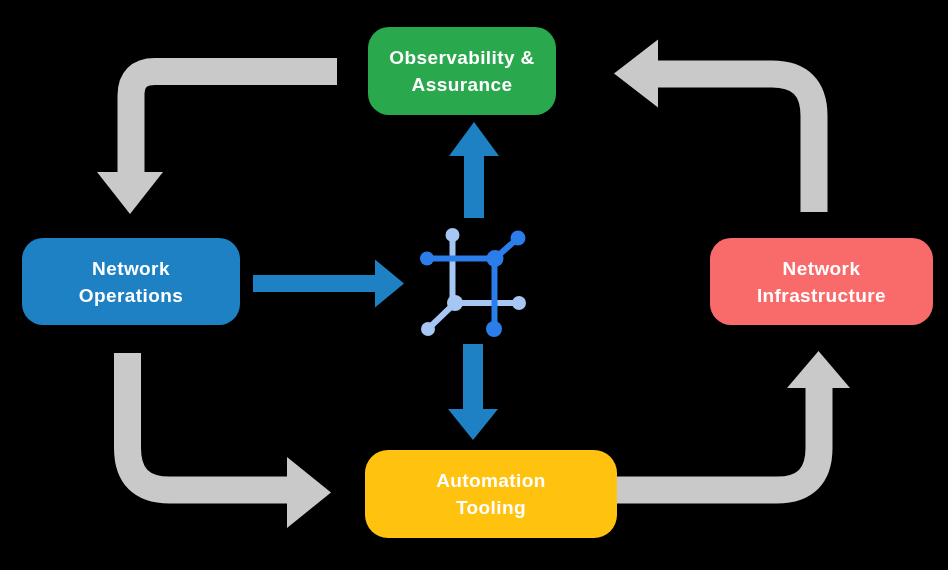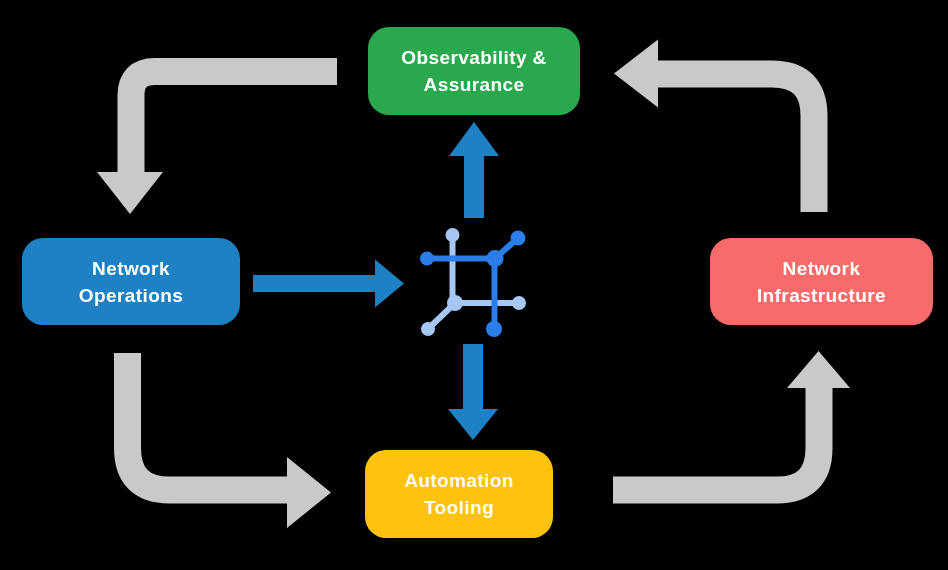--- a/index.html
+++ b/index.html
@@ -26,24 +26,24 @@
     text-align: center;
   }
   .node-label {
     color: var(--label-text, #fff);
     font-size: 19px;
     font-weight: 700;
     letter-spacing: 0.4px;
     line-height: 27px;
     white-space: pre-line;
   }
-  .node-observability { left: 368px; top: 27px;  width: 212px; height: 88px; background: var(--observability-green); }
+  .node-observability { left: 368px; top: 27px;  width: 188px; height: 88px; background: var(--observability-green); }
   .node-operations    { left: 22px;  top: 238px; width: 218px; height: 87px; background: var(--operations-blue); }
   .node-infrastructure{ left: 710px; top: 238px; width: 223px; height: 87px; background: var(--infrastructure-red); }
-  .node-tooling       { left: 365px; top: 450px; width: 188px; height: 88px; background: var(--tooling-yellow); }
+  .node-tooling       { left: 365px; top: 450px; width: 252px; height: 88px; background: var(--tooling-yellow); border-radius: 23px; }
 
   .gray-arrow path    { stroke: var(--flow-arrow-gray); stroke-width: 27px; fill: none; }
   .gray-arrow polygon { fill: var(--flow-arrow-gray); }
   .blue-arrow path    { stroke: var(--io-arrow-blue); fill: none; }
   .blue-arrow polygon { fill: var(--io-arrow-blue); }
 
   .icon-light-line  { stroke: var(--icon-blue-light);  stroke-width: 6px; stroke-linecap: round; fill: none; }
   .icon-bright-line { stroke: var(--icon-blue-bright); stroke-width: 6px; stroke-linecap: round; fill: none; }
   .icon-light-dot   { fill: var(--icon-blue-light); }
   .icon-bright-dot  { fill: var(--icon-blue-bright); }

